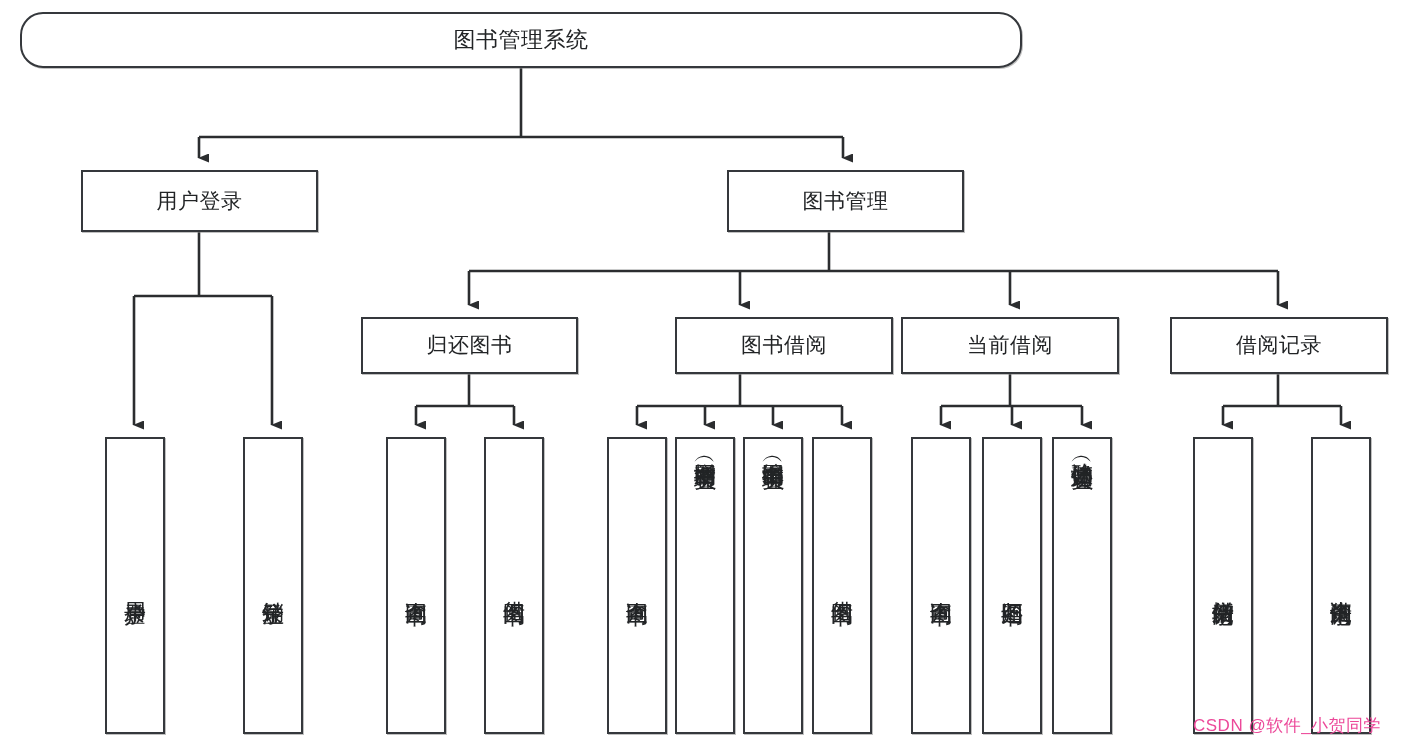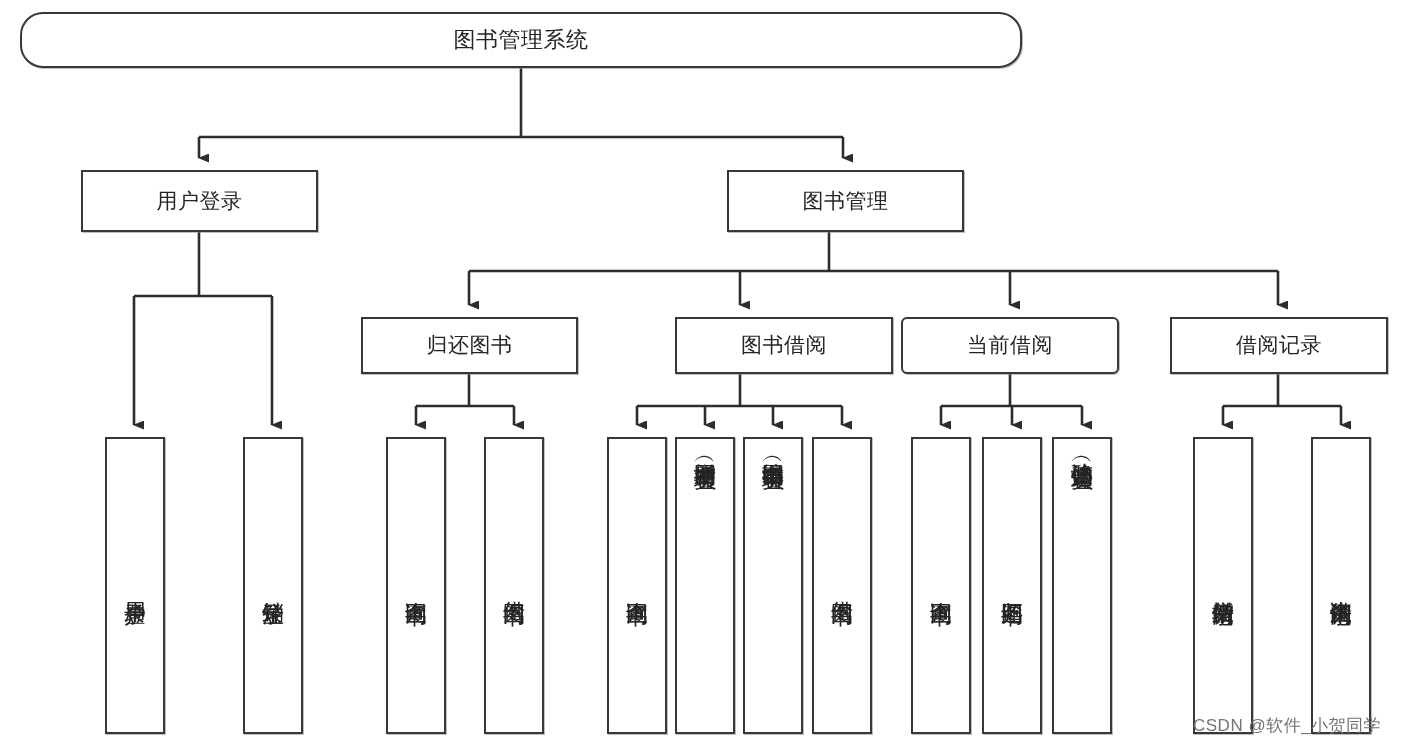--- a/index.html
+++ b/index.html
@@ -63,21 +63,21 @@
     letter-spacing: 1px;
     white-space: nowrap;
   }
   .node.vertical.centered {
     align-items: center;
     padding-top: 0;
   }
   .watermark {
     position: absolute;
     font-size: 17px;
-    color: #737373;
+    color: #ec4899;
     white-space: nowrap;
     letter-spacing: 0.5px;
     font-family: "Liberation Sans", "DejaVu Sans", sans-serif;
   }
 </style>
 </head>
 <body>
 
 <div id="diagram-root">
 
@@ -146,21 +146,21 @@
   <div class="node horizontal" style="left:711px; top:170px; width:237px; height:62px;margin-left:16px;">
     <span class="label">图书管理</span>
   </div>
 
   <div class="node horizontal" style="left:361px; top:317px; width:217px; height:57px;">
     <span class="label">归还图书</span>
   </div>
   <div class="node horizontal" style="left:631px; top:317px; width:218px; height:57px;margin-left:44px;">
     <span class="label">图书借阅</span>
   </div>
-  <div class="node horizontal" style="left:901px; top:317px; width:218px; height:57px;border-radius:6px;">
+  <div class="node horizontal" style="left:901px; top:317px; width:218px; height:57px;">
     <span class="label">当前借阅</span>
   </div>
   <div class="node horizontal" style="left:1170px; top:317px; width:218px; height:57px;">
     <span class="label">借阅记录</span>
   </div>
 
   <div class="node vertical centered" style="left:105px; top:437px; width:60px; height:297px;">
     <span class="label">用户登录</span>
   </div>
   <div class="node vertical centered" style="left:243px; top:437px; width:60px; height:297px;">

